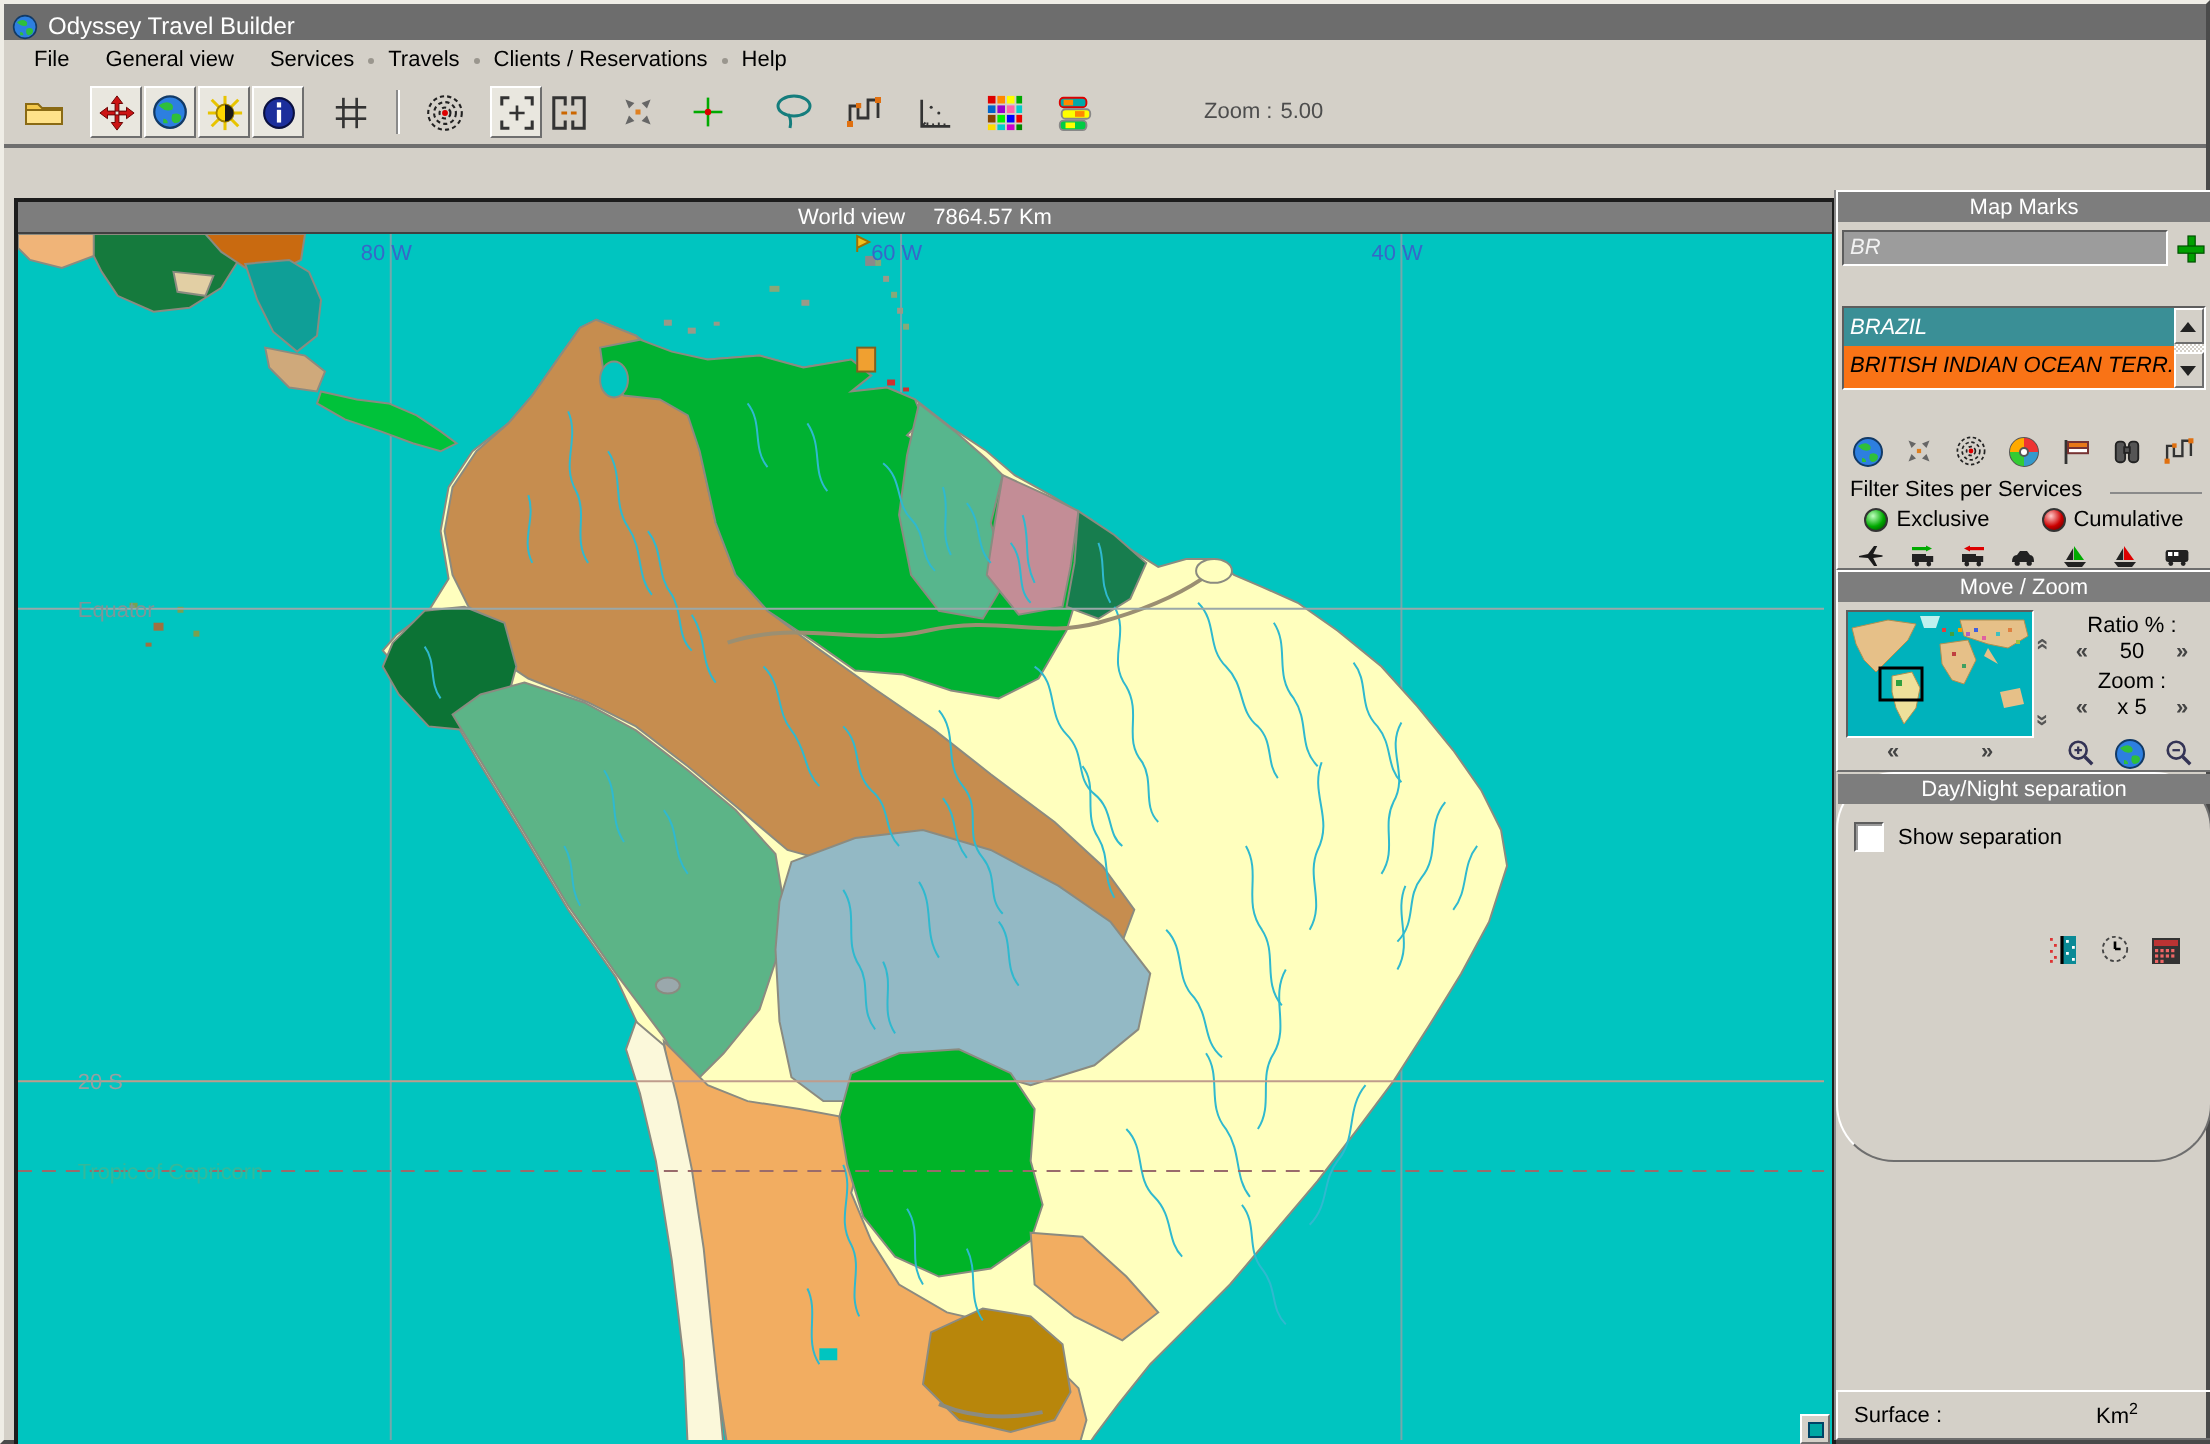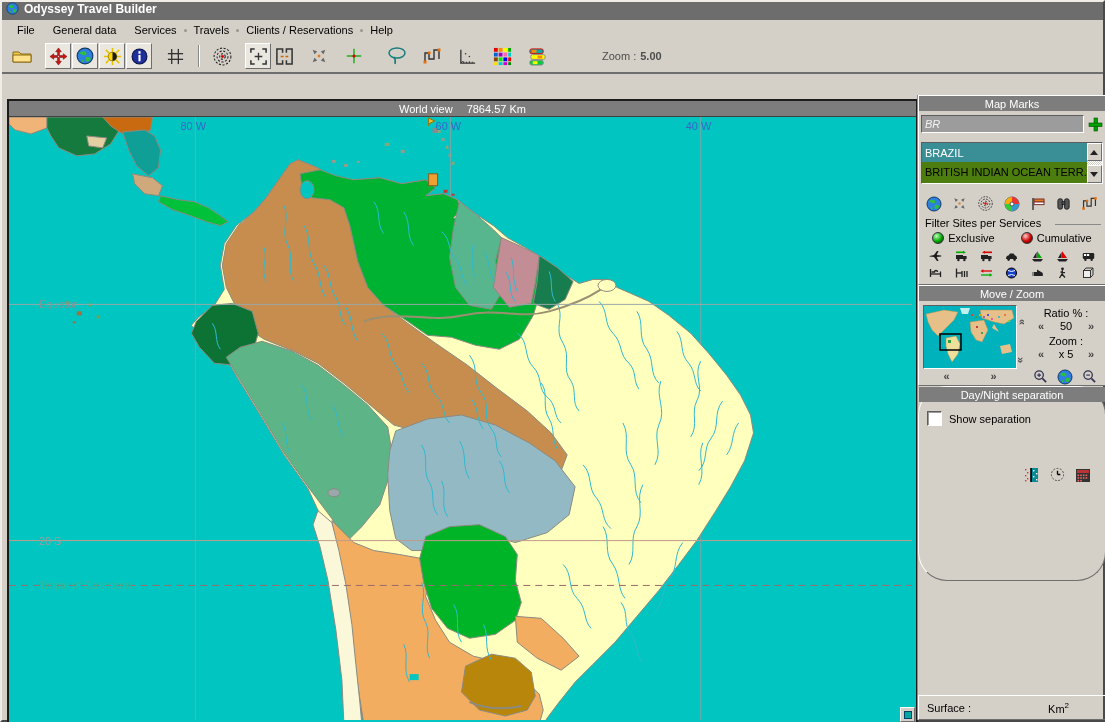--- a/index.html
+++ b/index.html
@@ -1,54 +1,54 @@
 <!DOCTYPE html>
 <html><head>
 <meta charset="utf-8">
 <style>
   html,body{margin:0;padding:0;}
   body{width:1105px;height:722px;position:relative;overflow:hidden;
        font-family:"Liberation Sans",sans-serif;font-size:11px;color:#000;
        background:#d4d0c8;}
   .window{position:absolute;inset:0;border:2px solid;border-color:#efede6 #4a4a4a #4a4a4a #efede6;background:#d4d0c8;}
   
-  .titlebar{height:18px;background:#6d6d6d;color:#fff;font-weight:bold;font-size:12px;
-            display:flex;align-items:flex-start;gap:5px;padding:0 4px;}
+  .titlebar{height:18px;background:#6d6d6d;color:#fff;font-weight:normal;font-size:12px;
+            display:flex;align-items:flex-end;gap:5px;padding:0 4px;}
   .menubar{height:20px;display:flex;align-items:center;padding-left:6px;}
   .menuitem{padding:2px 9px;cursor:default;}
   .menusep{width:3px;height:3px;border-radius:50%;background:#9a968e;margin:0 -2px;}
   .toolbar{height:32px;display:flex;align-items:center;padding-left:8px;
            border-bottom:2px solid #6e6e6e;}
   .tb{width:24px;height:24px;display:flex;align-items:center;justify-content:center;margin-right:1px;}
   .tb.raised{border:1px solid;border-color:#fff #6e6e6e #6e6e6e #fff;background:#e9e7df;}
   .tbsep{width:1px;height:22px;background:#8a8a8a;border-right:1px solid #fff;margin:0 10px;}
   .gap1{width:10px;}.gap2{width:18px;}
   .zoomlbl{margin-left:52px;color:#4d4d4d;}
-  .zoomval{font-weight:bold;color:#4d4d4d;margin-left:4px;}
+  .zoomval{font-weight:normal;color:#4d4d4d;margin-left:4px;}
   .ic{display:block;}
   
   .map-frame{position:absolute;left:5px;top:97px;width:907px;height:622px;
              border:2px solid #1c1c1c;background:#00c5c0;}
   .map-header{height:15px;background:#7d7d7d;color:#fff;display:flex;justify-content:center;
               align-items:center;gap:14px;border-bottom:1px solid #404040;}
   .map-svg{display:block;}
   .grip{position:absolute;right:1px;bottom:1px;width:13px;height:13px;background:#d4d0c8;
         border:1px solid;border-color:#fff #6e6e6e #6e6e6e #fff;
         display:flex;align-items:center;justify-content:center;}
   .grip i{display:block;width:6px;height:6px;background:#00a8a4;border:1px solid #046;}
   
   .sidebar{position:absolute;left:915px;top:93px;width:188px;bottom:0;
            display:flex;flex-direction:column;border-left:1px solid #8a8a8a;}
   .panel{border:1px solid;border-color:#fff #6e6e6e #6e6e6e #fff;background:#d4d0c8;position:relative;}
   .phead{height:15px;background:#7d7d7d;color:#fff;display:flex;align-items:center;justify-content:center;}
   .mm-row{display:flex;align-items:center;padding:4px 2px 2px 2px;gap:4px;}
   .mm-input{flex:1;height:16px;background:#9c9c9c;border:1px solid;border-color:#5d5d5d #fff #fff #5d5d5d;
             color:#f2f2f2;font-family:"Liberation Sans",sans-serif;font-size:11px;padding:0 3px;font-style:italic;}
-  .listbox{margin:7px 2px;border:1px solid;border-color:#5d5d5d #fff #fff #5d5d5d;background:#4d7c0f;
-           display:flex;}
+  .listbox{margin:18px 2px;border:1px solid;border-color:#5d5d5d #fff #fff #5d5d5d;background:#f97316;
+           display:flex;font-style:italic;}
   .listrows{flex:1;}
   .listrow{height:19px;display:flex;align-items:center;padding-left:3px;white-space:nowrap;overflow:hidden;}
   .listrow.sel{background:#3a8f96;color:#fff;}
   .vscroll{width:16px;display:flex;flex-direction:column;background:repeating-conic-gradient(#fff 0 25%,#d4d0c8 0 50%) 0 0/2px 2px;}
   .sbtn{height:16px;background:#d4d0c8;border:1px solid;border-color:#fff #6e6e6e #6e6e6e #fff;
         display:flex;align-items:center;justify-content:center;}
   .sbtn.up{margin-bottom:auto;}
   .tri-up{width:0;height:0;border-left:4px solid transparent;border-right:4px solid transparent;border-bottom:5px solid #222;}
   .tri-dn{width:0;height:0;border-left:4px solid transparent;border-right:4px solid transparent;border-top:5px solid #222;}
   .mm-icons{display:flex;justify-content:space-between;align-items:center;padding:4px 7px 2px 7px;}
@@ -373,21 +373,21 @@
 
   <div class="titlebar">
     <svg class="ic" width="13" height="13">
         <use href="#i-globe"></use>
       </svg>
     <span>Odyssey Travel Builder</span>
   </div>
 
   <div class="menubar">
     <span class="menuitem">File</span>
-    <span class="menuitem">General data</span>
+    <span class="menuitem">General view</span>
     <span class="menuitem">Services</span>
     <span class="menusep"></span>
     <span class="menuitem">Travels</span>
     <span class="menusep"></span>
     <span class="menuitem">Clients / Reservations</span>
     <span class="menusep"></span>
     <span class="menuitem">Help</span>
   </div>
 
   <div class="toolbar">

